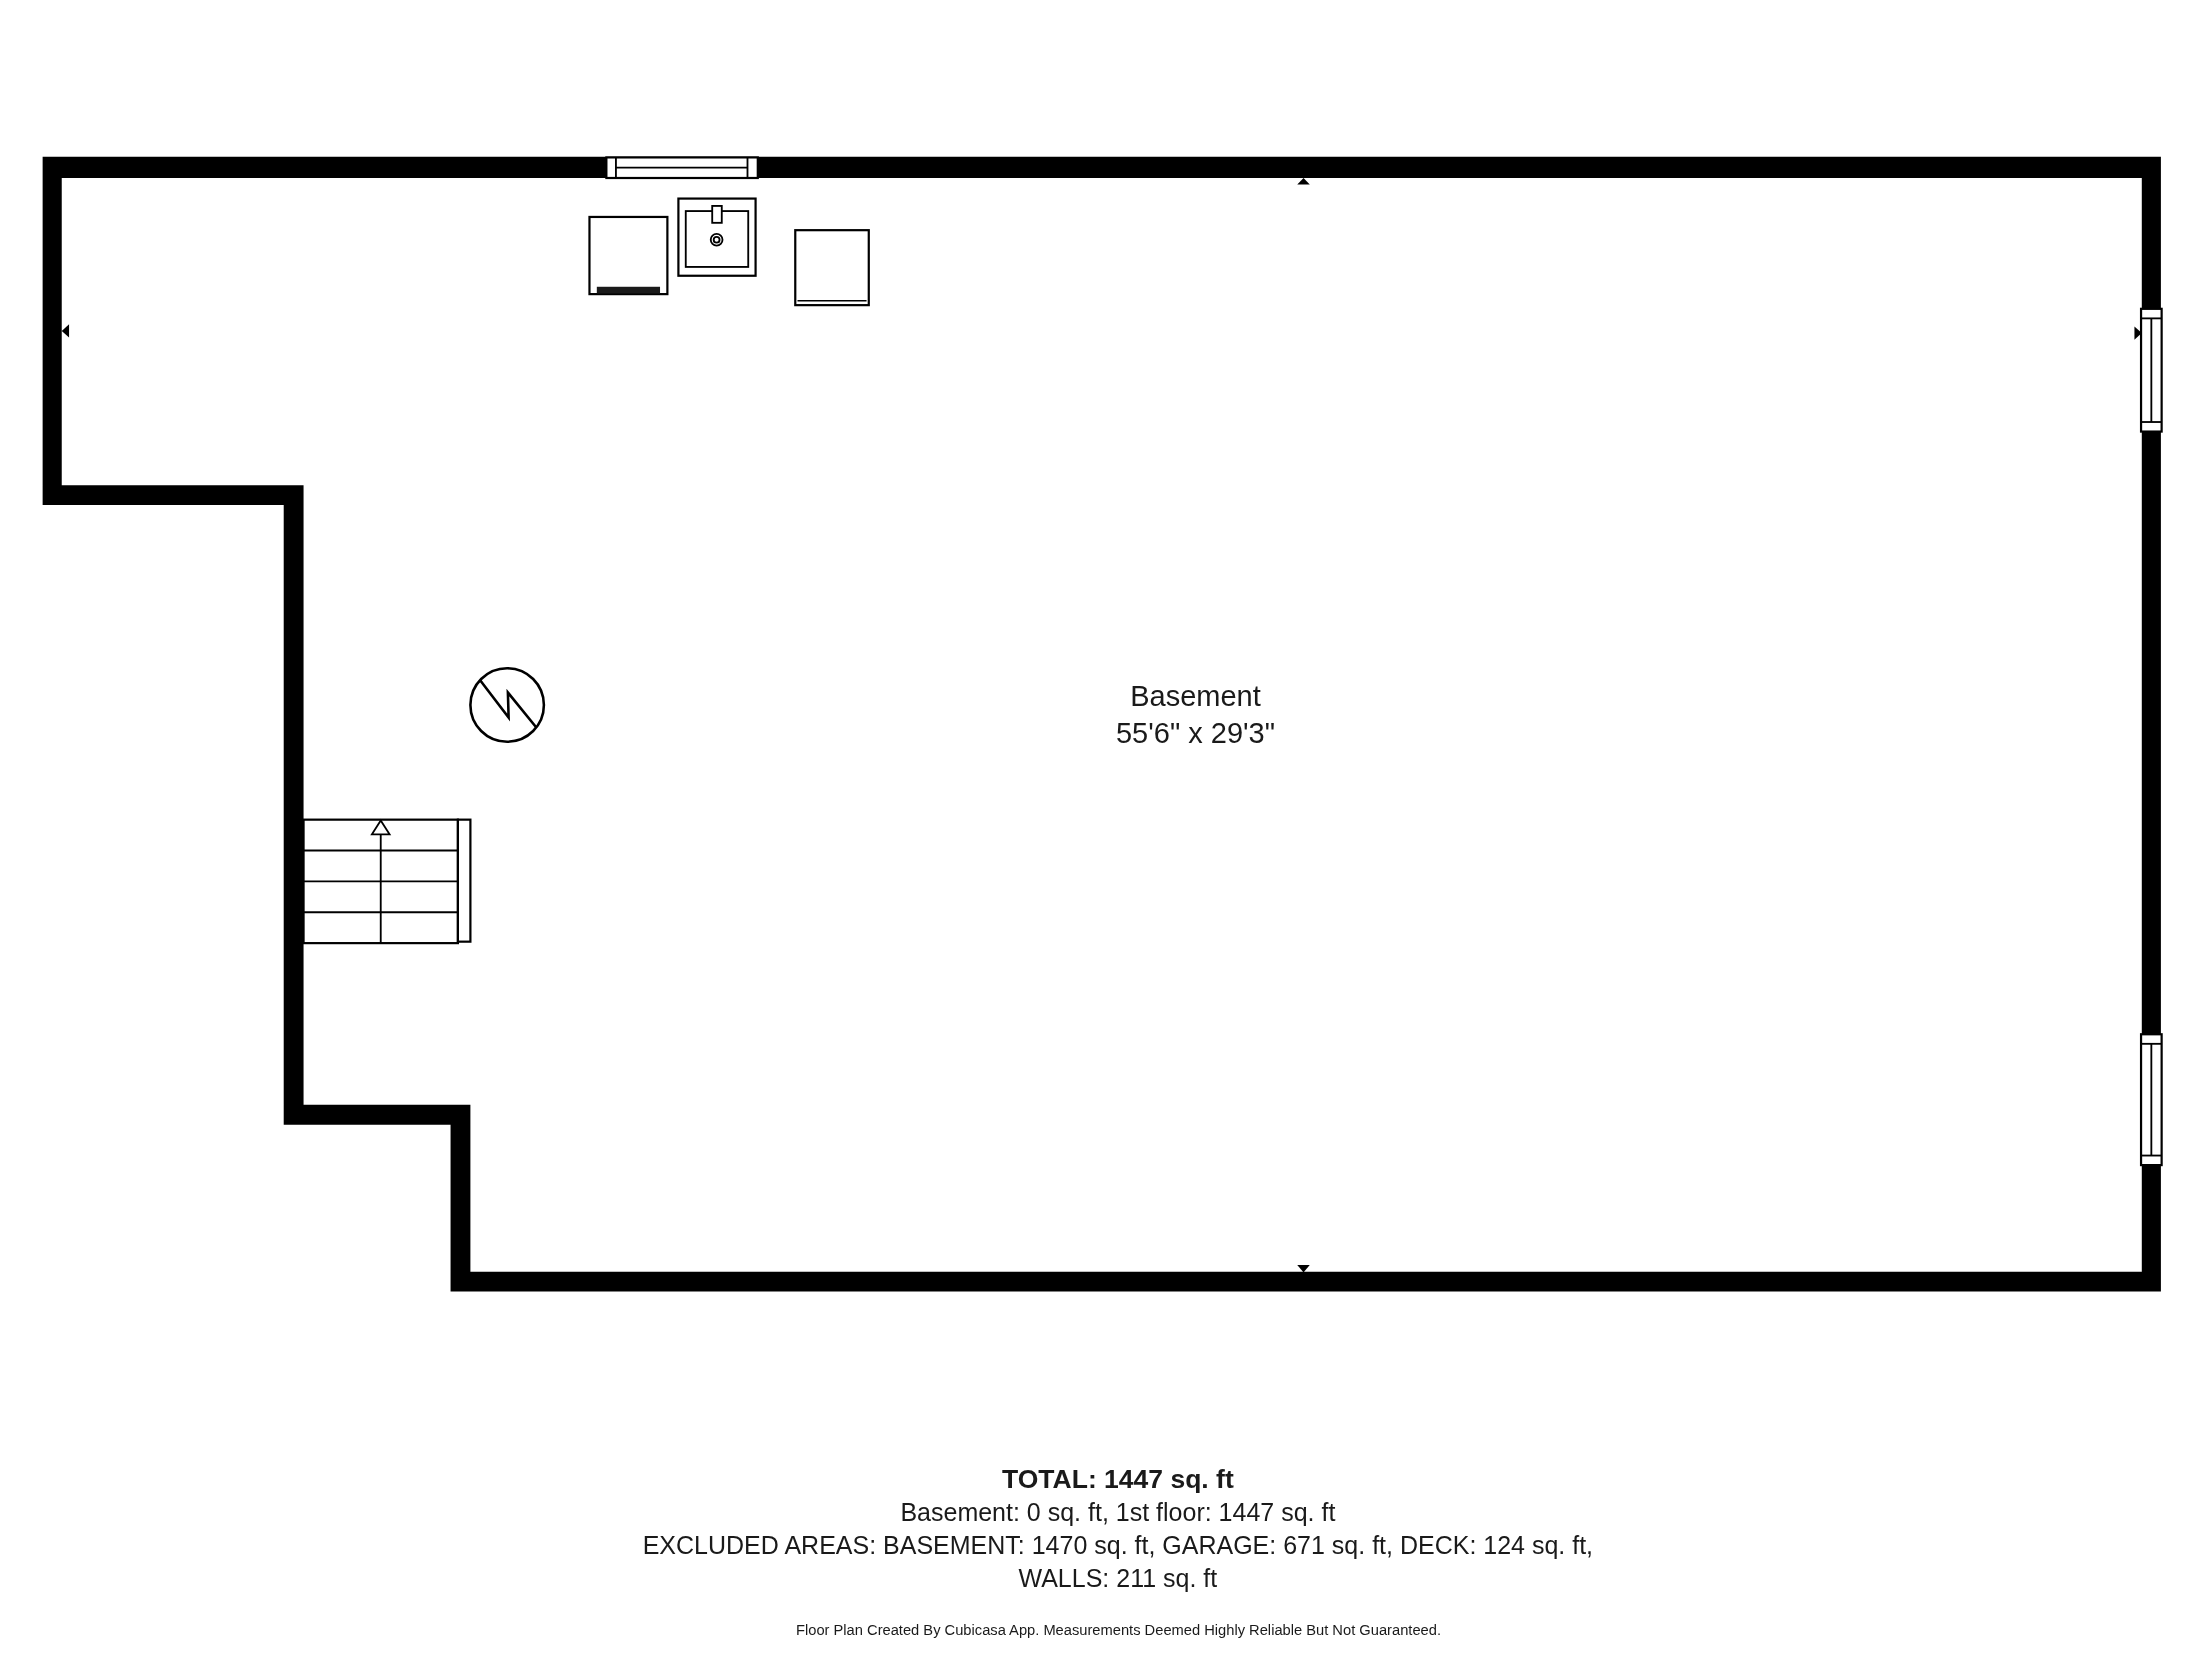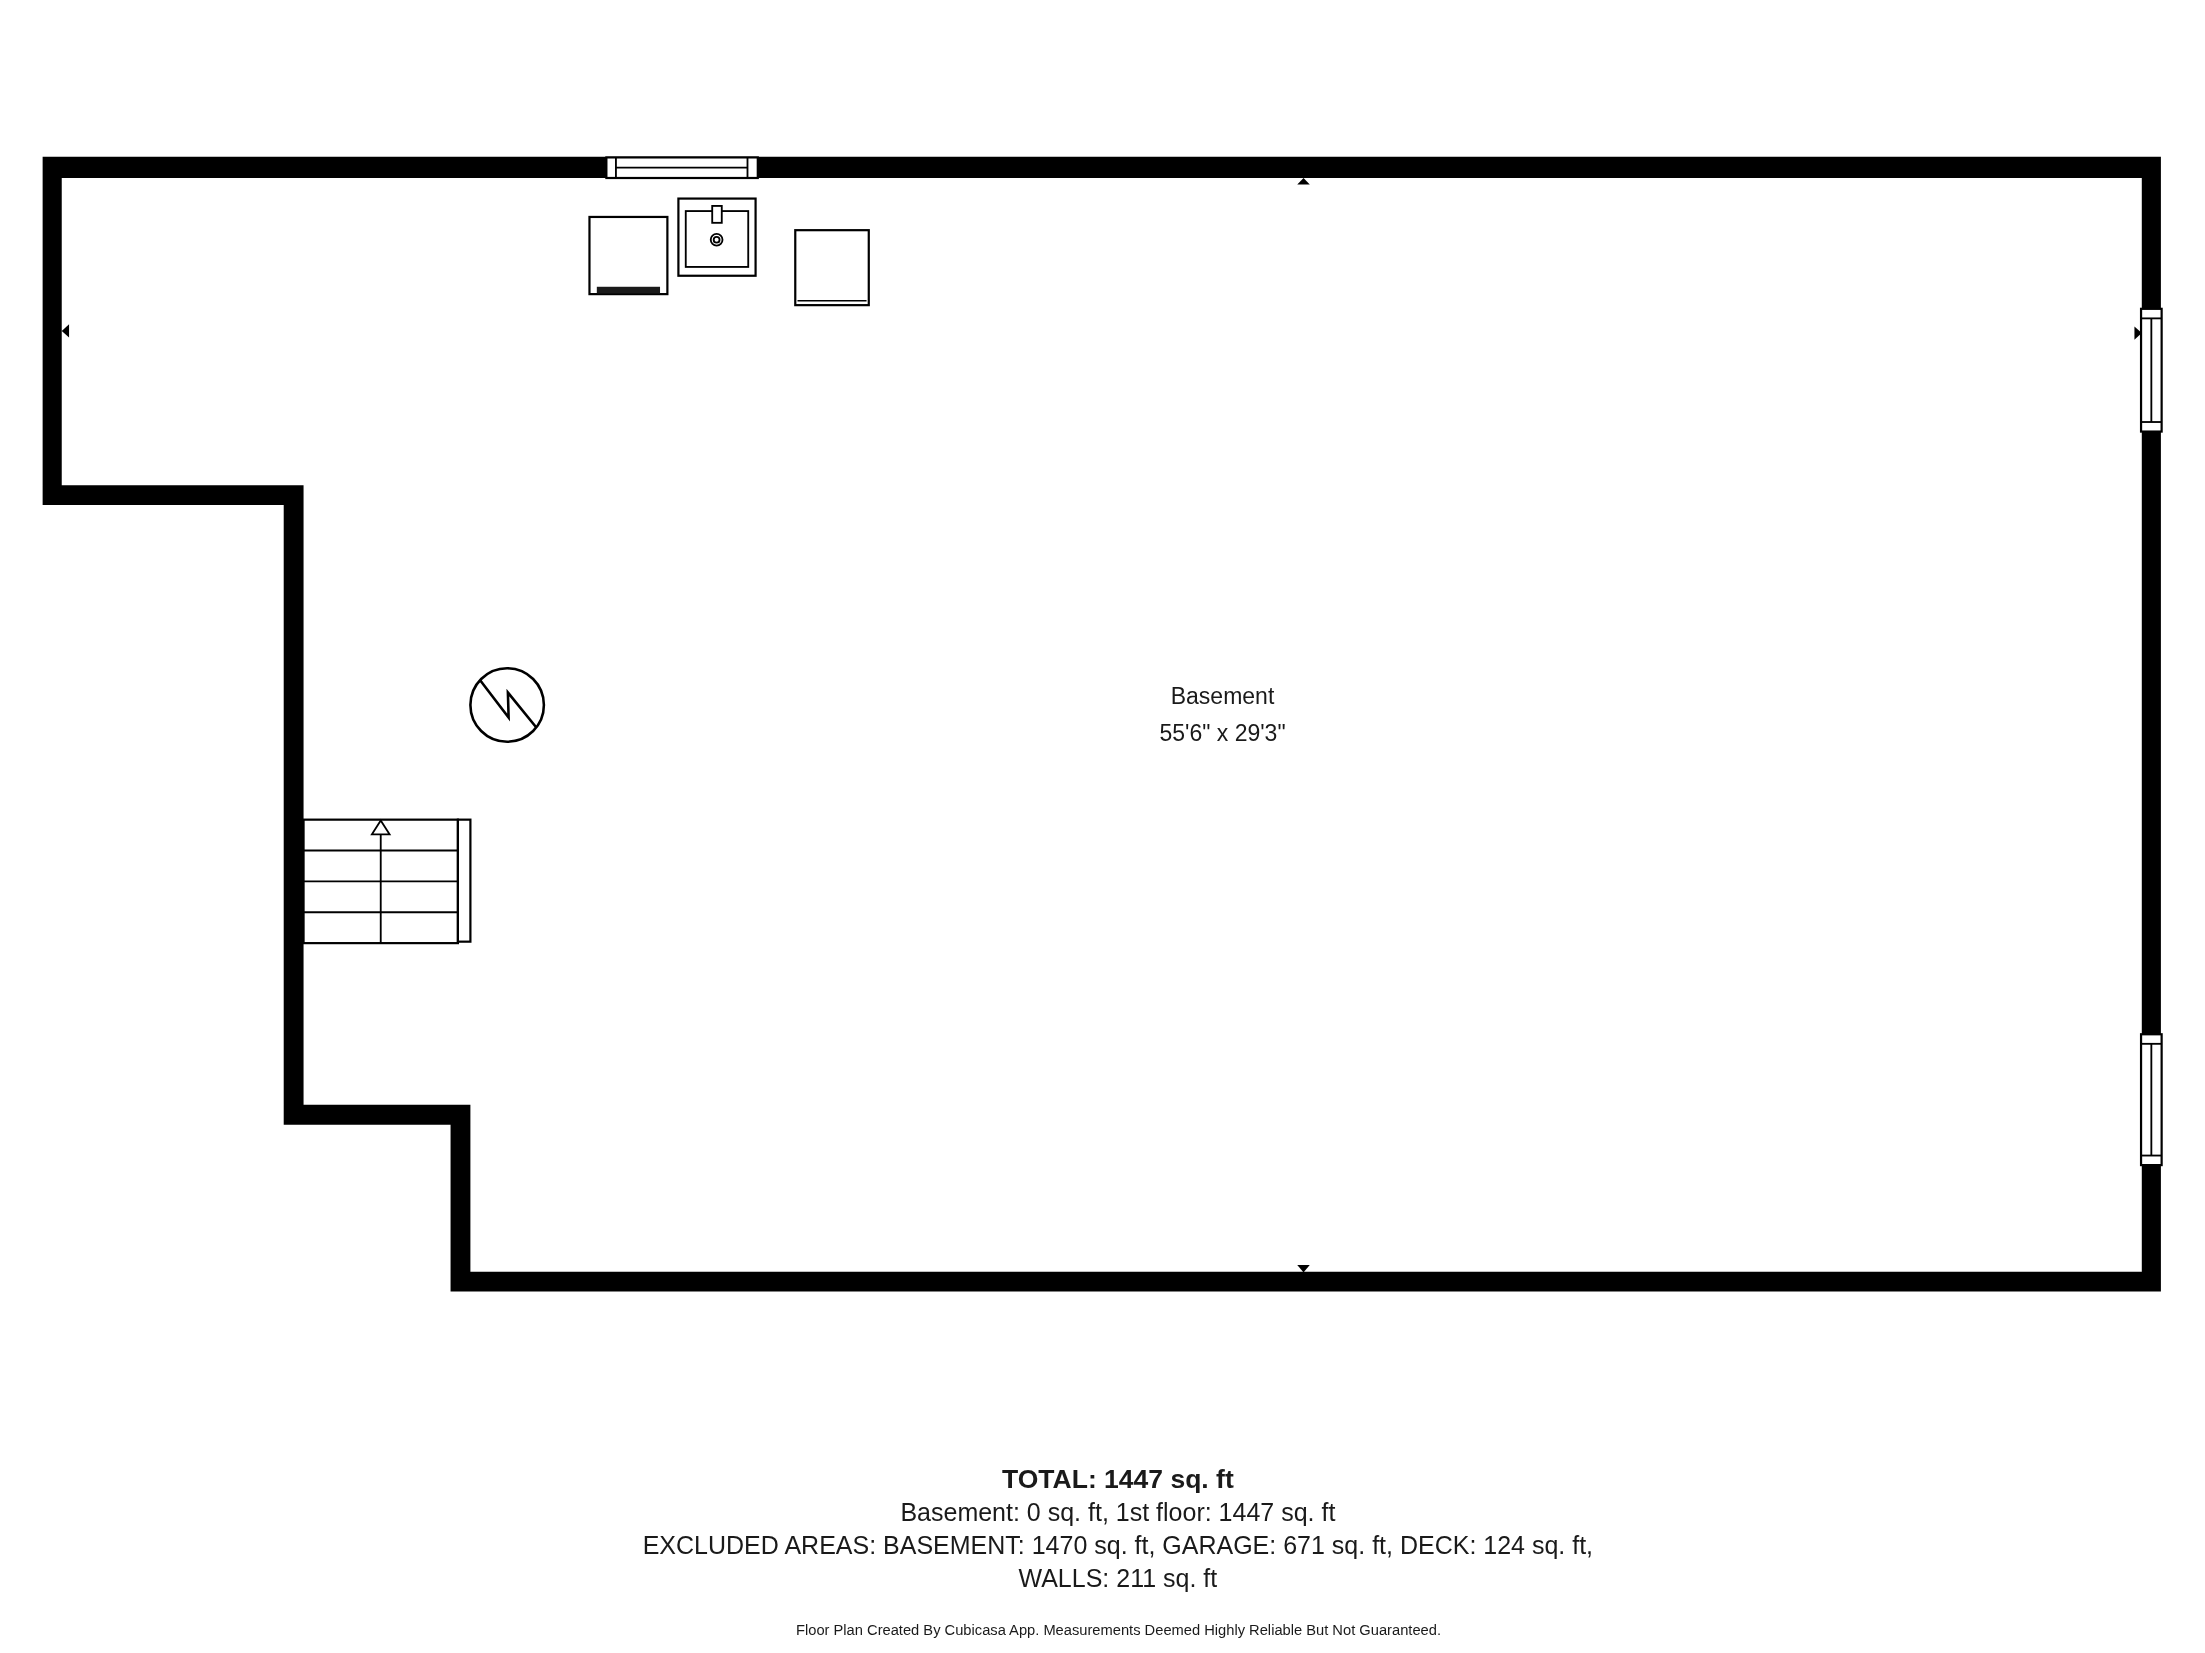--- a/index.html
+++ b/index.html
@@ -19,26 +19,26 @@
   }
   .plan-svg {
     position: absolute;
     left: 0;
     top: 0;
     width: 2205px;
     height: 1654px;
   }
   .room-label {
     position: absolute;
-    left: 1002px;
+    left: 975px;
     top: 678px;
     width: 441px;
     text-align: center;
     color: #1a1a1a;
-    font-size: 23px;
+    font-size: 29px;
     line-height: 37px;
     white-space: nowrap;
   }
   .summary {
     position: absolute;
     left: 15.4px;
     top: 1463px;
     width: 2205px;
     text-align: center;
     color: #1a1a1a;

